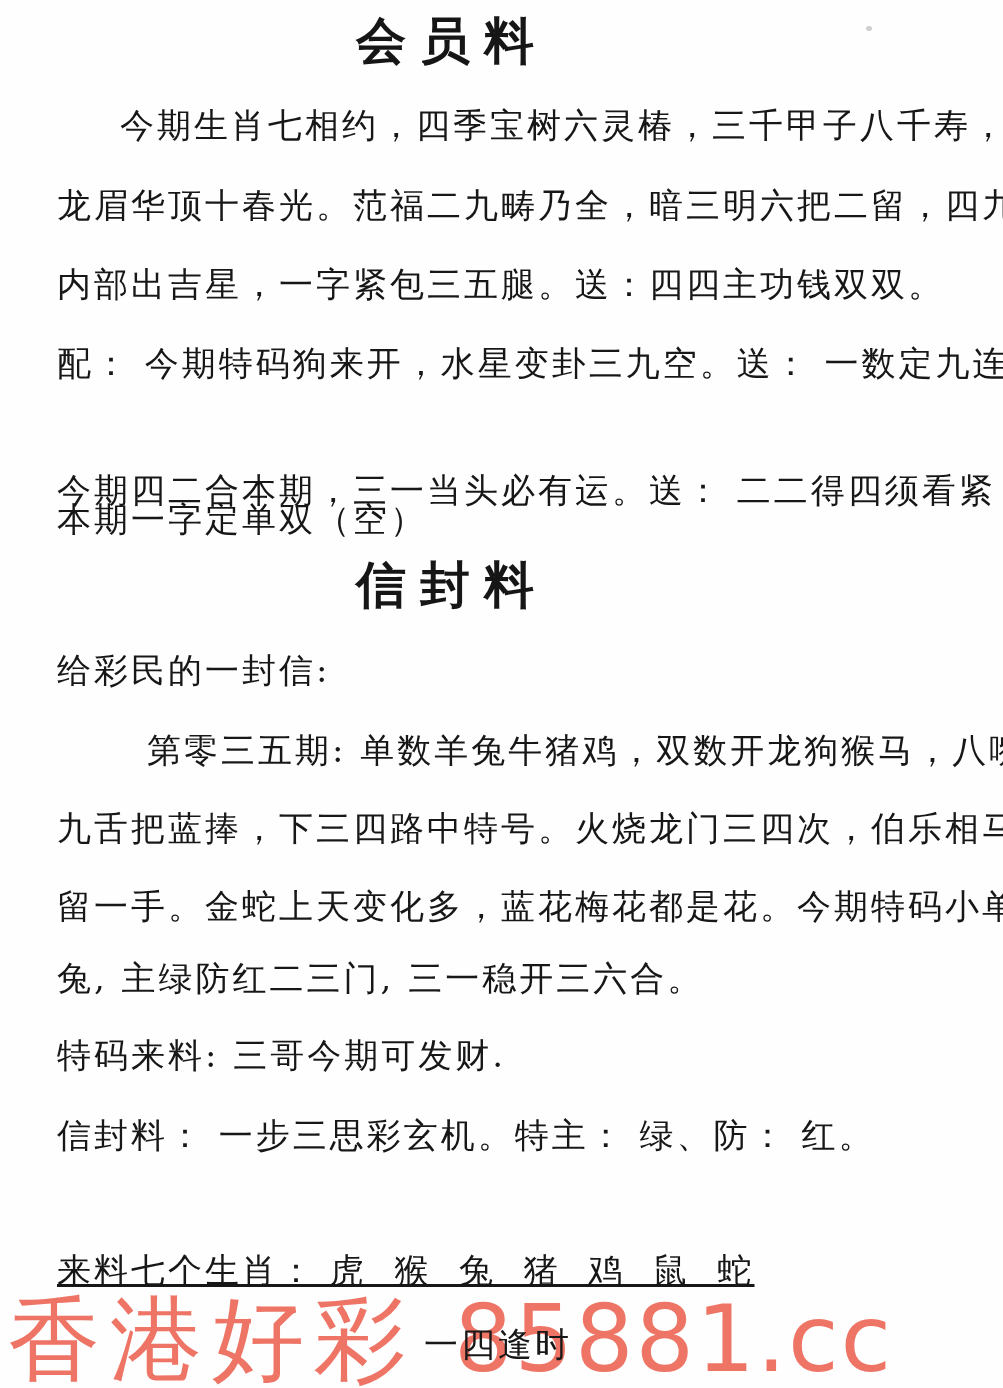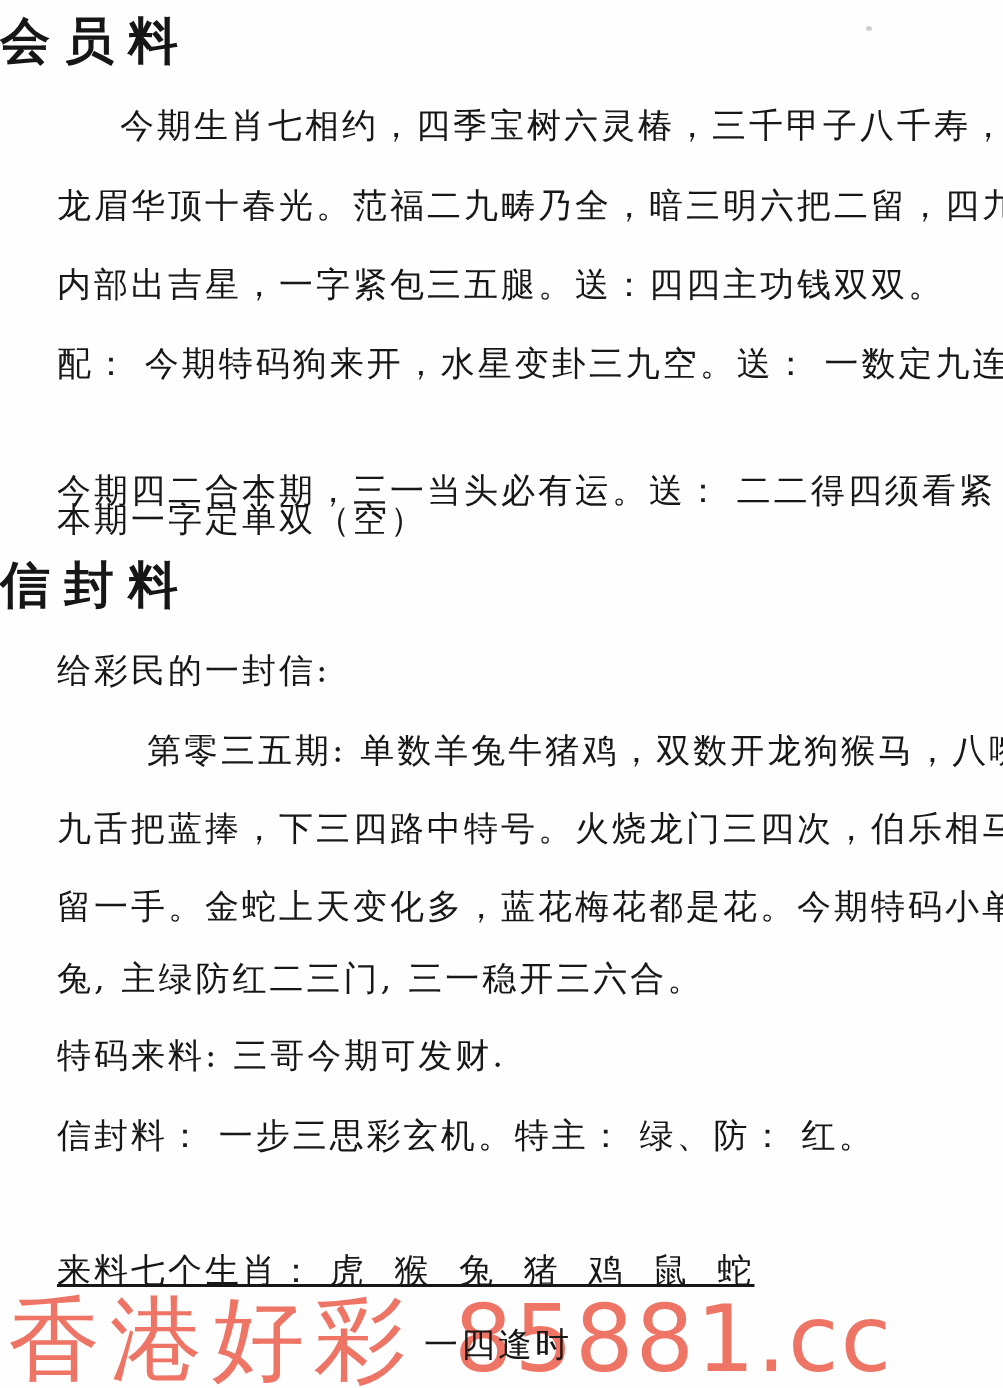--- a/index.html
+++ b/index.html
@@ -10,20 +10,21 @@
     font-family: "DejaVu Serif", serif;
   }
   .page {
     position: relative;
     width: 1003px; height: 1388px;
     background: #fefefe;
   }
   .sec-title {
     position: absolute;
     width: 904px;            
+    text-align: center;
     font-size: 50px;
     font-weight: 600;
     letter-spacing: 14px;
     color: #161616;
     white-space: pre;
   }
   .line {
     position: absolute;
     font-size: 34px;
     letter-spacing: 3px;

